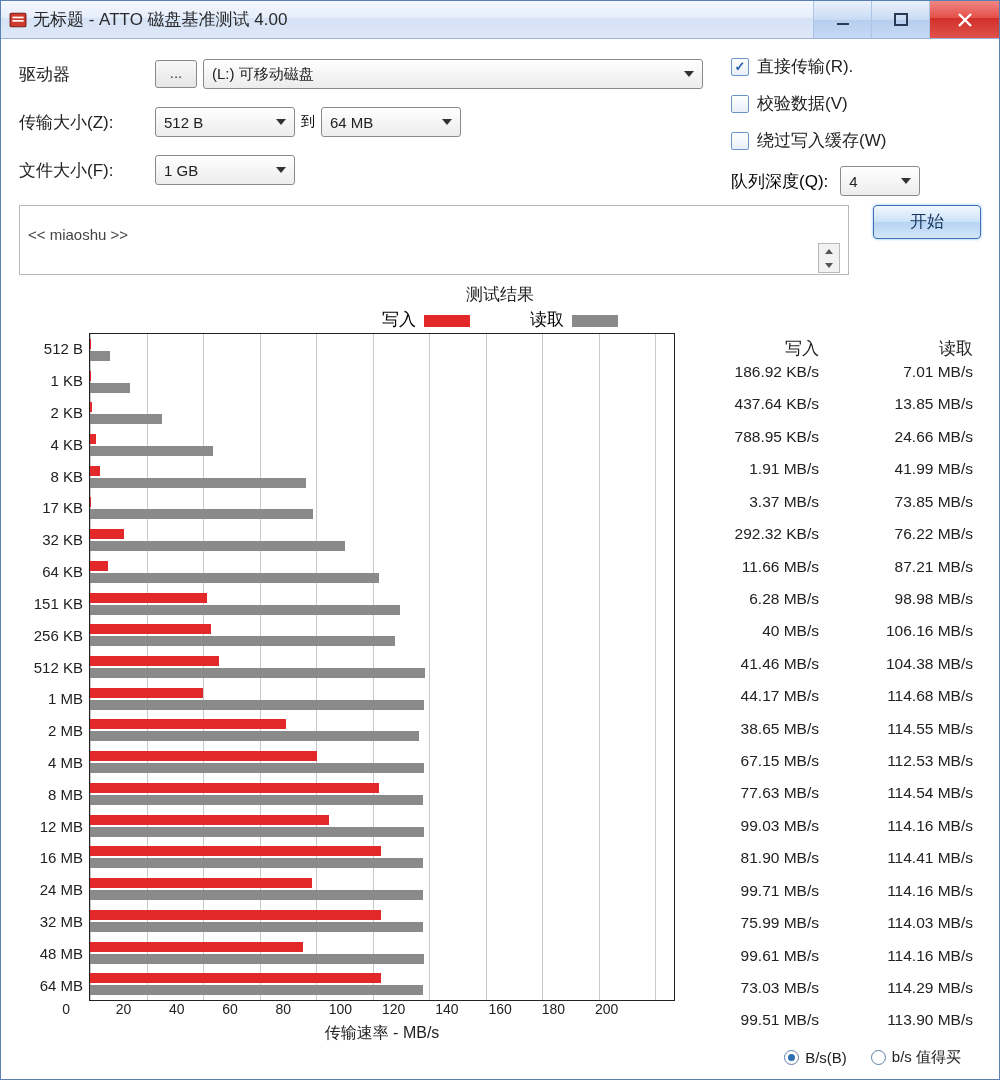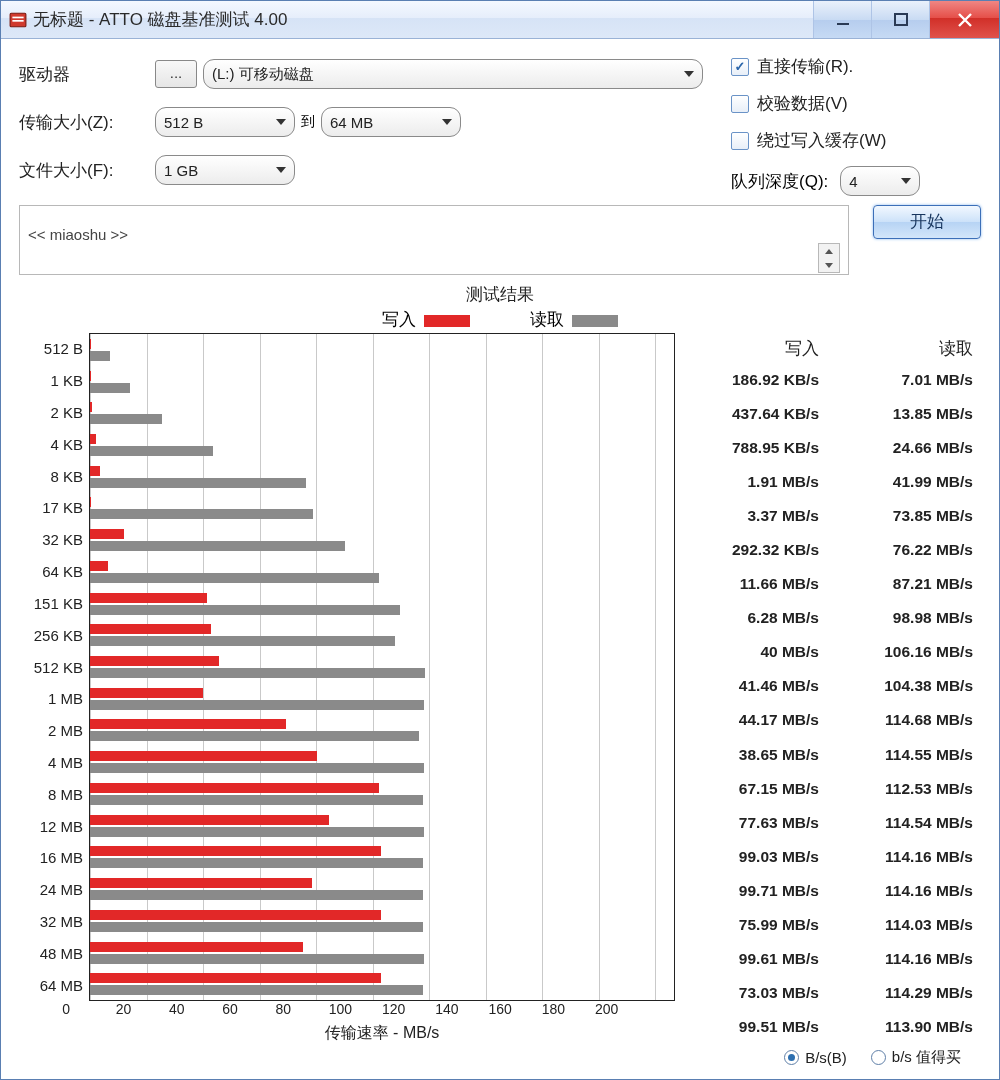--- a/index.html
+++ b/index.html
@@ -85,21 +85,21 @@
     text-align: center;
     line-height: 24px;
     cursor: pointer;
     font-size: 15px;
     color: #333;
   }
   .combo {
     height: 30px;
     border: 1px solid #8a8a8a;
     background: linear-gradient(#fff,#ececec);
-    border-radius: 11px;
+    border-radius: 3px;
     display: flex;
     align-items: center;
     padding: 0 8px;
     position: relative;
     cursor: pointer;
     font-size: 15px;
     color: #222;
   }
   .combo .arrow {
     margin-left: auto;
@@ -261,21 +261,21 @@
   .thead {
     display: flex;
     font-size: 17px;
     color: #222;
     height: 30px;
     align-items: center;
   }
   .thead .wcol { flex: 1; text-align: right; padding-right: 16px; }
   .thead .rcol { flex: 1; text-align: right; padding-right: 8px; }
   .tbody { flex: 1; display: flex; flex-direction: column; }
-  .trow { flex: 1; display: flex; align-items: center; font-size: 15.5px; color: #222; font-weight: bold; }
+  .trow { flex: 1; display: flex; font-size: 15.5px; color: #222; }
   .trow .wcol { flex: 1; text-align: right; padding-right: 16px; }
   .trow .rcol { flex: 1; text-align: right; padding-right: 8px; }
   .footer {
     display: flex;
     justify-content: flex-end;
     align-items: center;
     gap: 24px;
     padding: 4px 20px 2px 0;
     font-size: 15px;
     color: #222;
@@ -598,20 +598,24 @@
               </div>
               <div class="trow">
                 <span class="wcol">77.63 MB/s</span>
                 <span class="rcol">114.54 MB/s</span>
               </div>
               <div class="trow">
                 <span class="wcol">99.03 MB/s</span>
                 <span class="rcol">114.16 MB/s</span>
               </div>
               <div class="trow">
+                <span class="wcol">81.90 MB/s</span>
+                <span class="rcol">114.41 MB/s</span>
+              </div>
+              <div class="trow">
                 <span class="wcol">99.71 MB/s</span>
                 <span class="rcol">114.16 MB/s</span>
               </div>
               <div class="trow">
                 <span class="wcol">75.99 MB/s</span>
                 <span class="rcol">114.03 MB/s</span>
               </div>
               <div class="trow">
                 <span class="wcol">99.61 MB/s</span>
                 <span class="rcol">114.16 MB/s</span>

